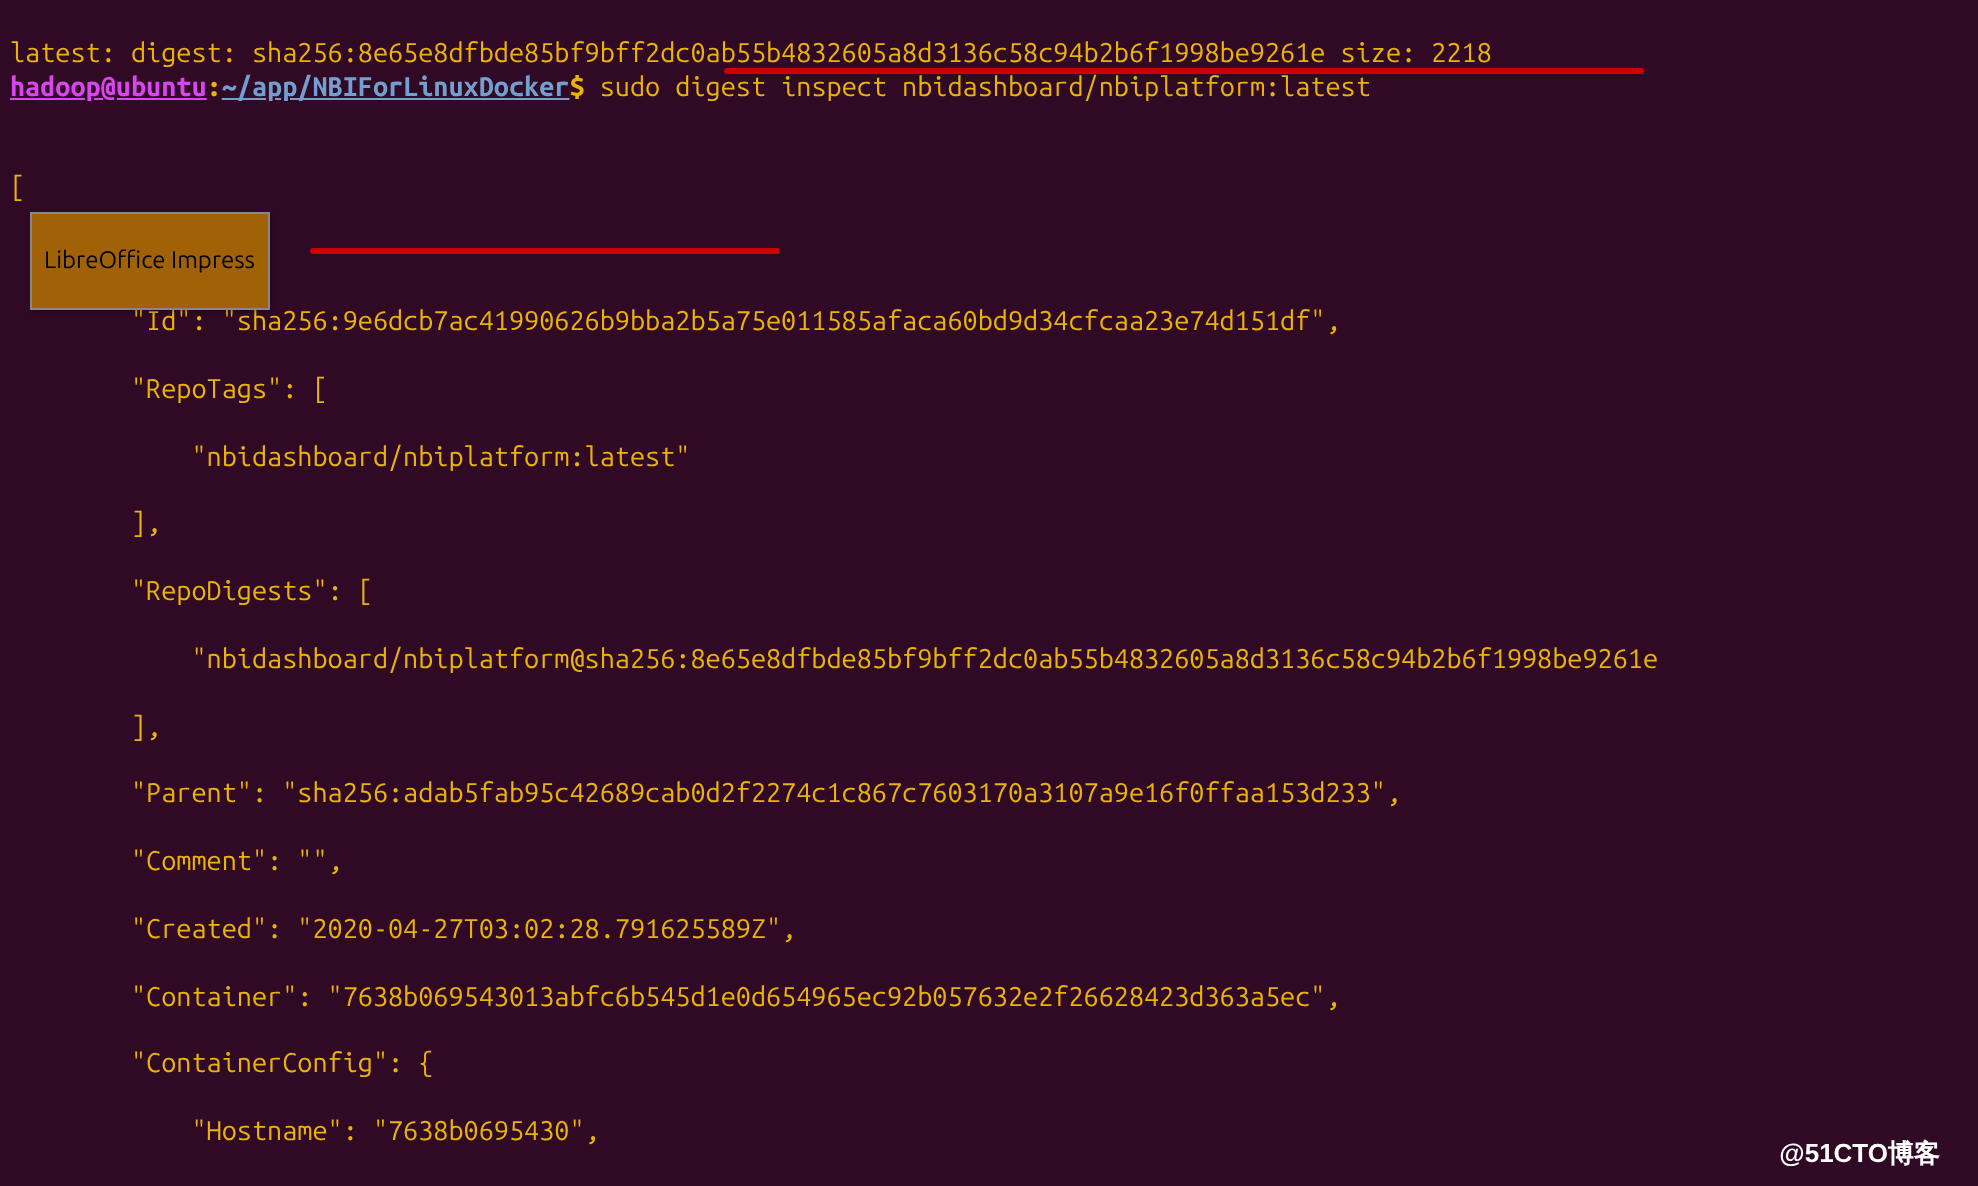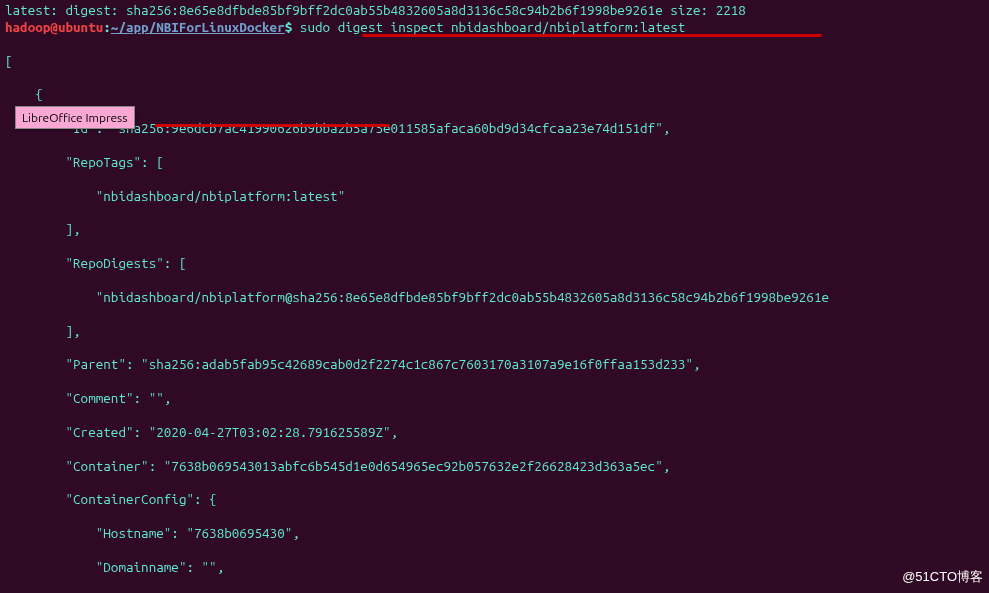--- a/index.html
+++ b/index.html
@@ -15,44 +15,45 @@
       color: #ffffff;
       width: 989px;
       height: 593px;
       overflow: hidden;
       position: relative;
       padding: 2px 5px;
     }
     .terminal-line {
       white-space: pre;
     }
-    .white { color: #5eead4; }
-    .green { color: #ef4444; font-weight: bold; }
+    .white { color: #eab308; margin-top: 16px; }
+    .green { color: #d946ef; font-weight: bold; text-decoration: underline; }
     .blue { color: #729fcf; font-weight: bold; text-decoration: underline; }
     .bold { font-weight: bold; }
     .tooltip {
       position: absolute;
-      background: #f9a8d4;
+      background: #a16207;
       border: 1px solid #888;
       color: #000;
       font-family: 'Ubuntu', sans-serif;
       font-size: 12px;
-      padding: 3px 6px;
+      padding: 16px 6px;
       top: 106px;
       left: 15px;
       box-shadow: 1px 1px 2px rgba(0,0,0,0.3);
       z-index: 100;
     }
     .watermark {
       position: absolute;
       bottom: 8px;
-      right: 6px;
+      right: 19px;
       color: #ffffff;
       font-family: sans-serif;
       font-size: 13px;
+      font-weight: bold;
     }
     .underline-red {
       position: absolute;
       height: 3px;
       background: #cc0000;
       border-radius: 2px;
     }
     .underline1 {
       top: 34px;
       left: 362px;

